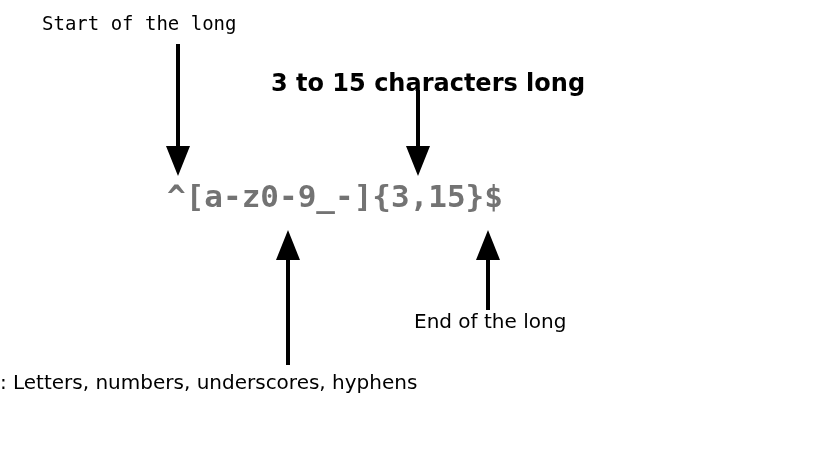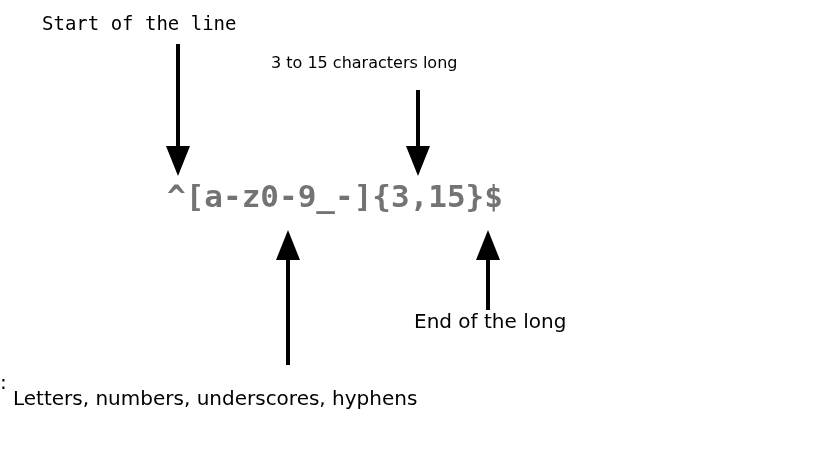--- a/index.html
+++ b/index.html
@@ -47,28 +47,28 @@
   }
   .arrow-svg polygon {
     fill: #000000;
   }
 </style>
 </head>
 <body>
 
 <div id="stage">
 
-  <div class="label mono-label" style="left:42px; top:13px; font-size:19px;">Start of the line</div>
+  <div class="label mono-label" style="left:42px; top:13px; font-size:19px;">Start of the long</div>
 
   <svg class="arrow-svg" style="left:160px; top:42px; width:50px; height:140px;" viewBox="0 0 50 140">
     <line x1="18" y1="2" x2="18" y2="110"></line>
     <polygon points="18,134 6,104 30,104"></polygon>
   </svg>
 
-  <div class="label sans-label" style="left:271px; top:54px; font-size:16px;">3 to 15 characters long</div>
+  <div class="label sans-label" style="left:271px; top:70px; font-size:24px;font-weight:bold;">3 to 15 characters long</div>
 
   <svg class="arrow-svg" style="left:400px; top:88px; width:50px; height:95px;" viewBox="0 0 50 95">
     <line x1="18" y1="2" x2="18" y2="64"></line>
     <polygon points="18,88 6,58 30,58"></polygon>
   </svg>
 
   <div class="regex" style="left:167px; top:178px; font-size:31px;">^[a-z0-9_-]{3,15}$</div>
 
   <svg class="arrow-svg" style="left:270px; top:222px; width:50px; height:145px;" viewBox="0 0 50 145">
     <line x1="18" y1="143" x2="18" y2="34"></line>
@@ -77,15 +77,15 @@
 
   <svg class="arrow-svg" style="left:470px; top:222px; width:50px; height:90px;" viewBox="0 0 50 90">
     <line x1="18" y1="88" x2="18" y2="34"></line>
     <polygon points="18,8 6,38 30,38"></polygon>
   </svg>
 
   <div class="label sans-label" style="left:414px; top:310px; font-size:20px;">End of the long</div>
 
   <div class="label sans-label" style="left:0px; top:371px; font-size:20px;">:</div>
 
-  <div class="label sans-label" style="left:13px; top:387px; font-size:20px;">Letters, numbers, underscores, hyphens</div>
+  <div class="label sans-label" style="left:13px; top:371px; font-size:20px;">Letters, numbers, underscores, hyphens</div>
 
 </div>
 
 </body></html>

